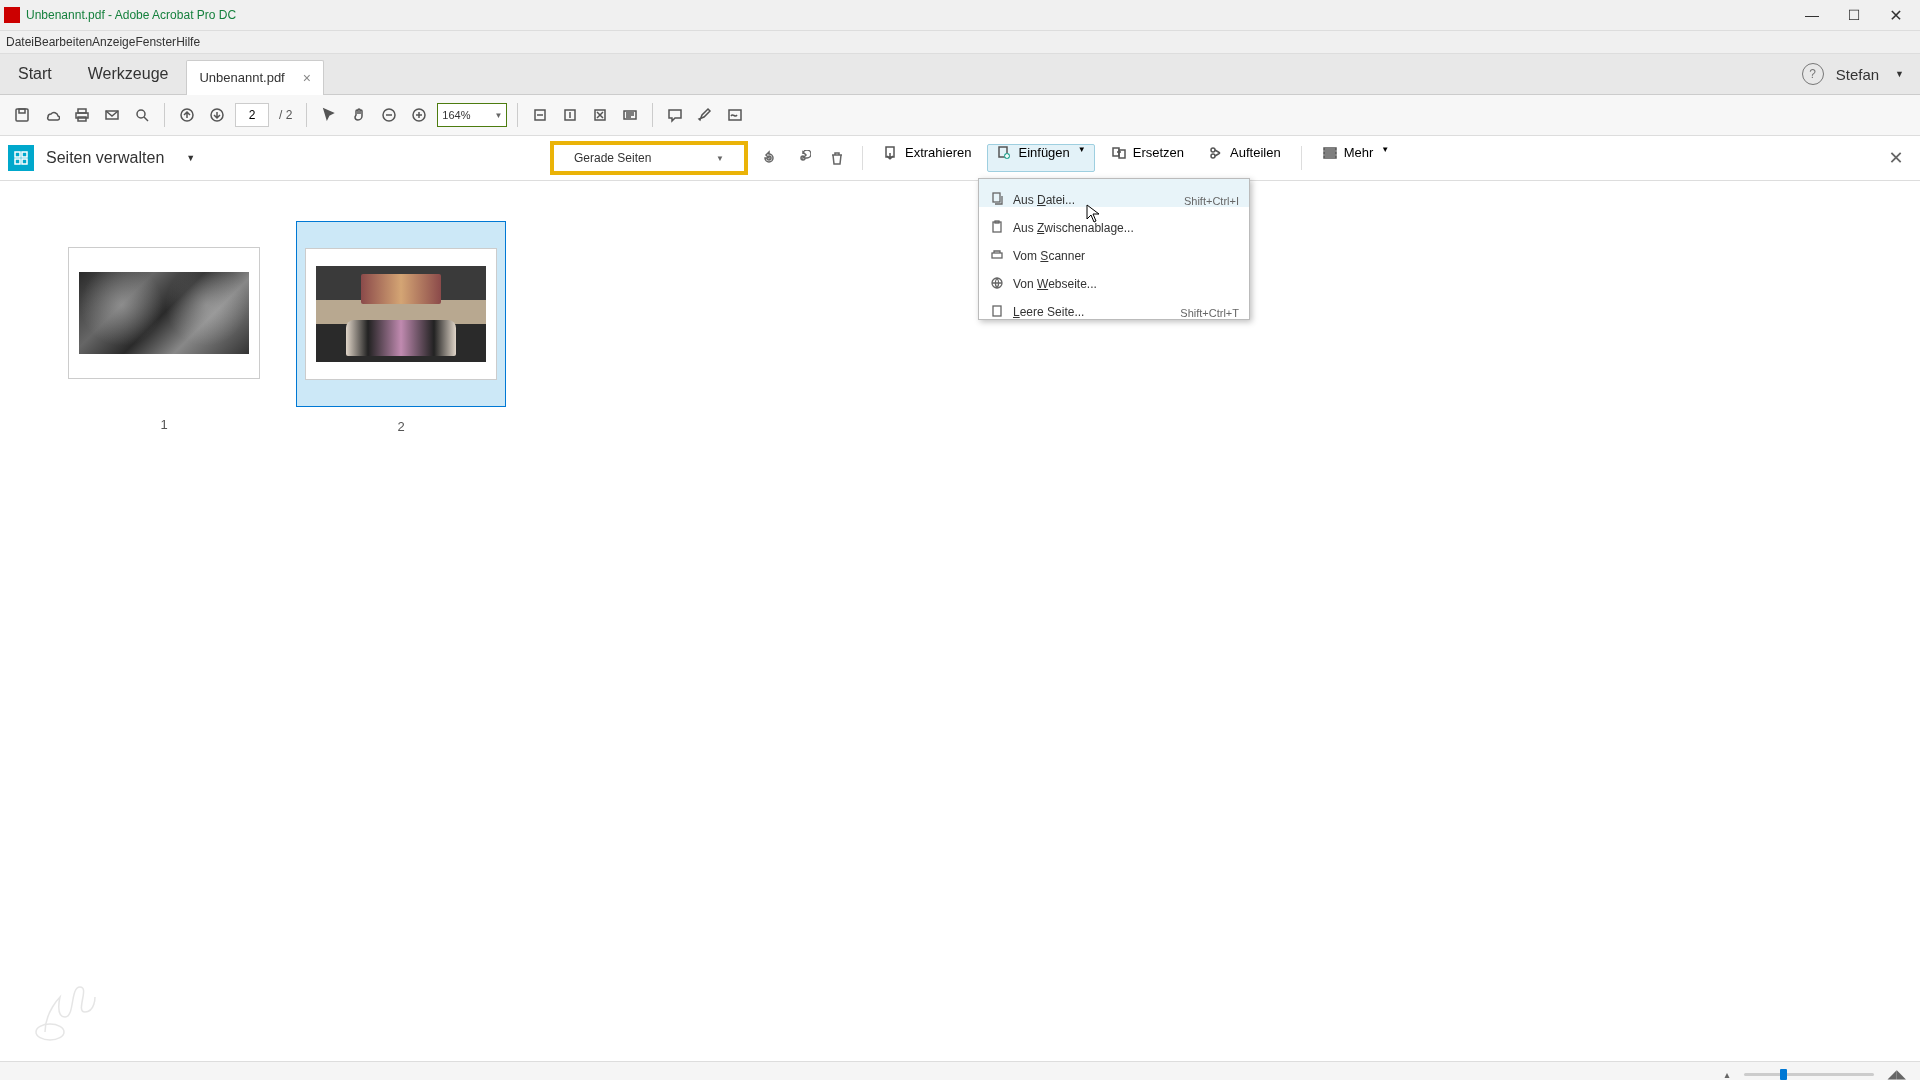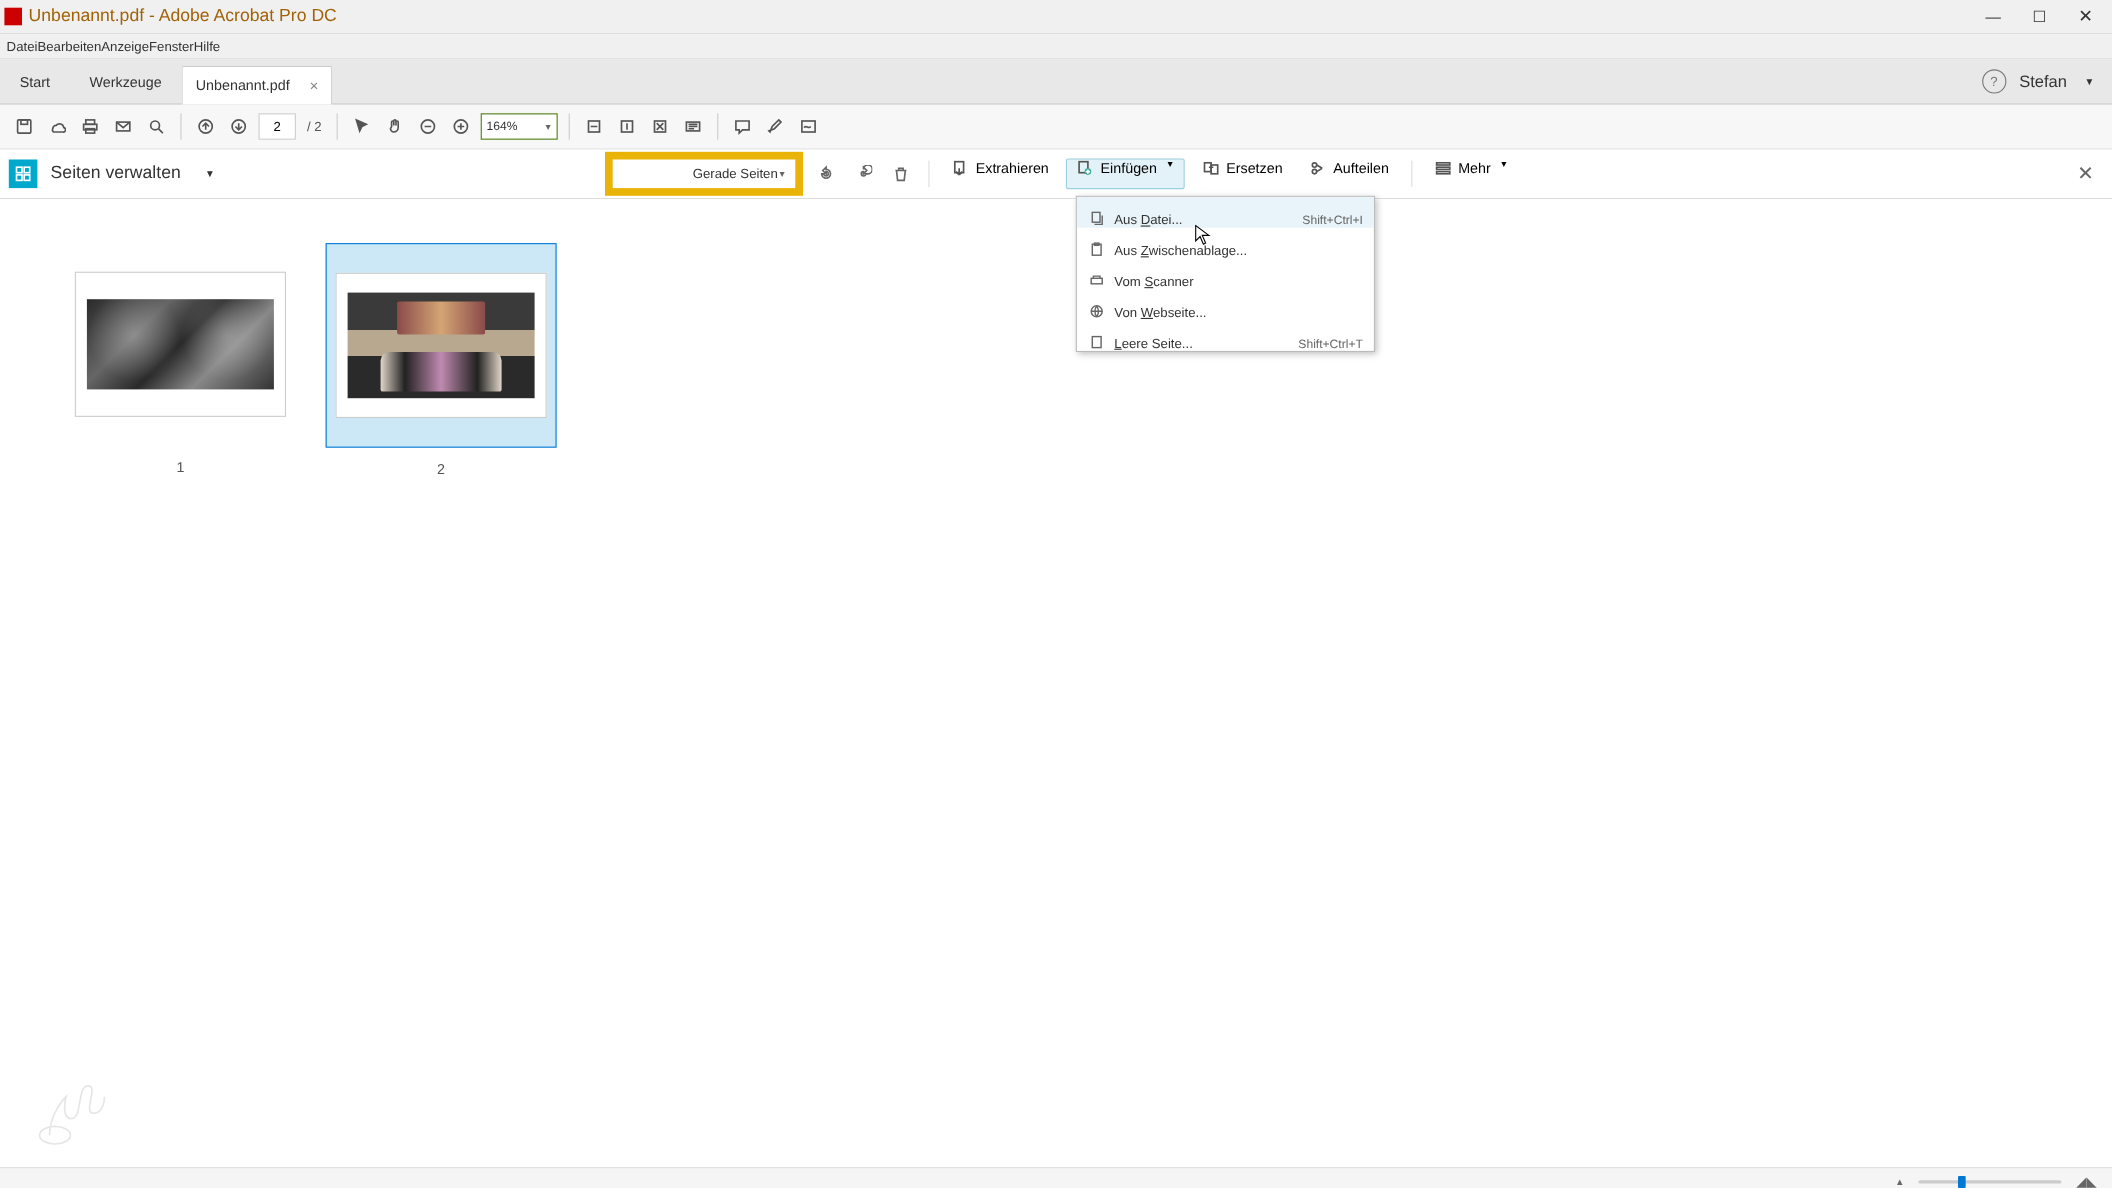--- a/index.html
+++ b/index.html
@@ -1,46 +1,46 @@
 <!DOCTYPE html>
 <html><head>
 <meta charset="utf-8">
 <style>
 html,body{margin:0;padding:0;font-family:"Segoe UI",Arial,sans-serif;font-size:12px;color:#333;background:#fff;overflow:hidden;width:1920px;height:1080px}
 .titlebar{height:30px;background:#f0f0f0;display:flex;align-items:center;padding:0 4px;border-bottom:1px solid #ddd}
 .titlebar-icon{width:16px;height:16px;background:#c00;margin-right:6px}
-.titlebar-text{flex:1;font-size:16px;color:#a16207}
+.titlebar-text{flex:1;font-size:12px;color:#15803d}
 .win-controls{display:flex;gap:2px}
 .win-btn{width:40px;height:24px;display:flex;align-items:center;justify-content:center;font-size:14px;cursor:pointer}
 .win-close{font-size:16px}
 .menubar{height:22px;background:#f0f0f0;display:flex;align-items:center;padding:0 6px;font-size:12px;border-bottom:1px solid #ddd}
 .menubar span{cursor:pointer}
 .tabbar{height:40px;background:#e8e8e8;display:flex;align-items:center;border-bottom:1px solid #ccc;position:relative}
-.tab-start,.tab-tools{padding:0 18px;height:100%;display:flex;align-items:center;font-size:13px;cursor:pointer}
+.tab-start,.tab-tools{padding:0 18px;height:100%;display:flex;align-items:center;font-size:16px;cursor:pointer}
 .tab-doc{height:34px;background:#fff;border:1px solid #ccc;border-bottom:none;margin-top:6px;display:flex;align-items:center;padding:0 12px;font-size:13px;gap:18px;border-radius:2px 2px 0 0}
 .tab-close{color:#888;cursor:pointer;font-size:14px}
 .tabbar-right{margin-left:auto;display:flex;align-items:center;gap:12px;padding-right:16px}
 .help-icon{width:20px;height:20px;border:1.5px solid #777;border-radius:50%;display:flex;align-items:center;justify-content:center;font-size:12px;color:#777}
 .user{font-size:15px;display:flex;align-items:center;gap:16px}
 .user-caret{font-size:9px}
 .toolbar{height:40px;background:#f7f7f7;border-bottom:1px solid #ddd;display:flex;align-items:center;padding:0 10px;gap:6px}
 .ticon{width:24px;height:24px;display:flex;align-items:center;justify-content:center;color:#555;cursor:pointer;border-radius:2px}
 .ticon svg{width:16px;height:16px;stroke:#555;fill:none;stroke-width:1.5}
 .tsep{width:1px;height:24px;background:#ccc;margin:0 4px}
 .page-input{width:28px;height:20px;border:1px solid #ccc;text-align:center;font-size:12px}
 .page-total{font-size:12px;color:#555;margin:0 4px}
 .zoom-select{width:60px;height:22px;border:1px solid #4d7c0f;font-size:11px;padding:0 4px;background:#fff;display:flex;align-items:center;justify-content:space-between}
 .zoom-caret{font-size:8px;color:#666}
 .subtoolbar{height:44px;background:#fff;border-bottom:1px solid #ddd;display:flex;align-items:center;padding:0 8px;position:relative}
 .mode-badge{width:26px;height:26px;background:#00a8cc;display:flex;align-items:center;justify-content:center;margin-right:12px;color:#fff}
 .mode-badge svg{width:16px;height:16px;stroke:#fff;fill:none;stroke-width:1.5}
 .mode-title{font-size:16px;color:#333;display:flex;align-items:center;gap:22px}
 .mode-caret{font-size:9px}
 .sub-right{margin-left:auto;display:flex;align-items:center;gap:8px}
-.filter-select{width:150px;height:26px;border:7px solid #eab308;font-size:12px;padding:0 8px;display:flex;align-items:center;justify-content:flex-end;background:#fff}
+.filter-select{width:150px;height:26px;border:4px solid #eab308;font-size:12px;padding:0 20px;display:flex;align-items:center;justify-content:space-between;background:#fff}
 .sicon{width:26px;height:26px;display:flex;align-items:center;justify-content:center;color:#666;cursor:pointer}
 .sicon svg{width:16px;height:16px;stroke:#666;fill:none;stroke-width:1.5}
 .sbtn{height:26px;display:flex;align-items:flex-start;gap:6px;padding:0 8px;font-size:13px;color:#000000;cursor:pointer;border-radius:2px}
 .sbtn.open{background:#e3f2f8;border:1px solid #9ecfe0}
 .sbtn svg{width:16px;height:16px;stroke:#555;fill:none;stroke-width:1.5}
 .sbtn .caret{font-size:8px;margin-left:2px}
 .ssep{width:1px;height:24px;background:#ddd;margin:0 4px}
 .close-panel{width:28px;height:28px;display:flex;align-items:center;justify-content:center;font-size:18px;color:#666;cursor:pointer;margin-left:auto;position:absolute;right:10px}
 .dropdown{position:absolute;top:42px;left:978px;width:270px;background:#fff;border:1px solid #bbb;box-shadow:2px 2px 6px rgba(0,0,0,0.25);z-index:100}
 .dd-item{height:28px;display:flex;align-items:flex-end;padding:0 10px;font-size:12px;gap:8px;cursor:pointer}

